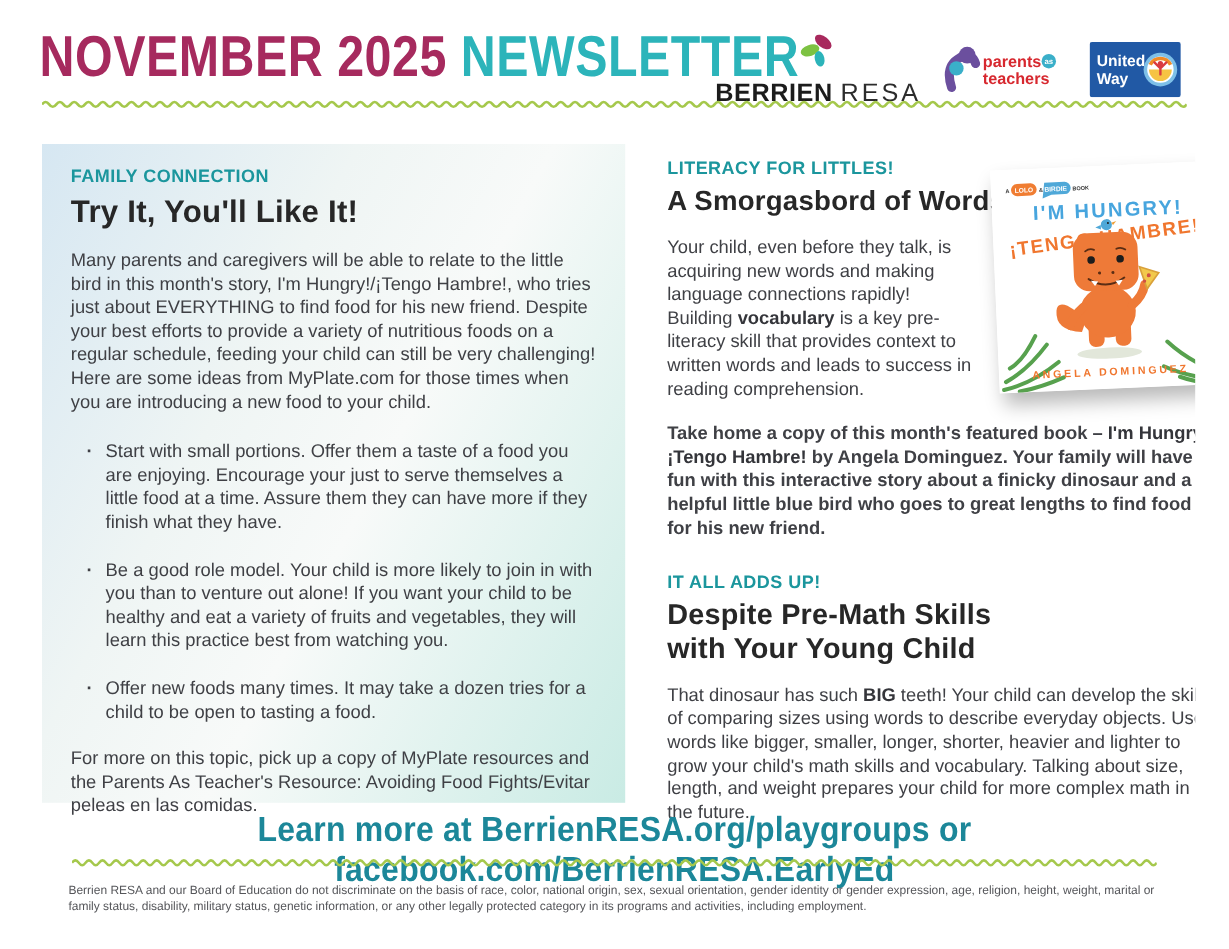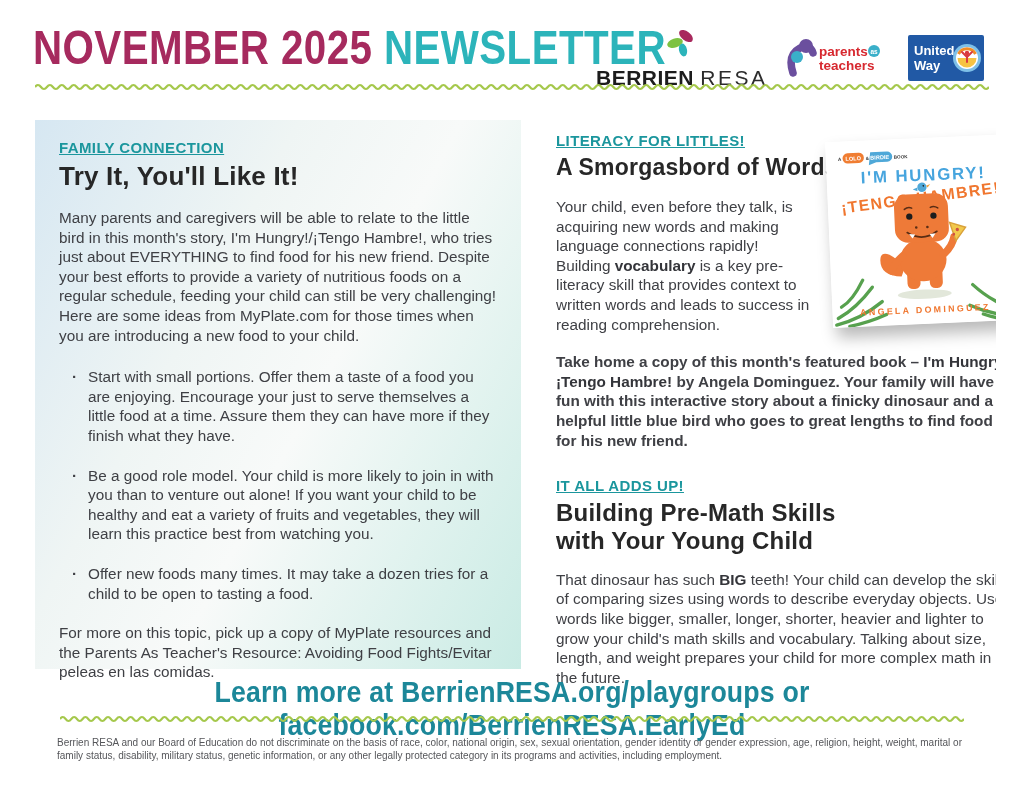--- a/index.html
+++ b/index.html
@@ -24,21 +24,21 @@
   .logo-uw  { width:76px;  height:46px; flex:none; }
 
   
   .wave { position:absolute; height:10px; }
   .wave-top    { left:35px;  top:82px;  width:954px; }
   .wave-bottom { left:60px;  top:714px; width:904px; }
   .wave svg { width:100%; height:100%; display:block; }
   .wave path { fill:none; stroke:#A5C84C; stroke-width:2.2; }
 
   
-  .sec-label { color:#1B969D; font-weight:800; font-size:15px; letter-spacing:.4px;text-decoration:underline; }
+  .sec-label { color:#1B969D; font-weight:800; font-size:15px; letter-spacing:.4px; }
   h2.sec-title { font-size:26px; font-weight:800; color:#272727; margin:5px 0 16px; letter-spacing:.2px; }
   .body-text { font-size:15.3px; line-height:19.6px; color:#3F4045; }
   .body-text b { color:#34353a; }
 
   
   .panel { position:absolute; left:35px; top:120px; width:486px; height:549px;
            padding:19px 24px 0 24px;
            background:linear-gradient(118deg,#D6E7F2 0%, #EFF5F4 34%, #F8FAF9 55%, #C9EBE4 100%); }
   .panel .intro { margin:16px 0 22px; }
   .bullets { list-style:none; margin-left:13px; }
@@ -214,21 +214,21 @@
             <text x="100" y="188" font-size="9.5" font-weight="bold" fill="#F0762E" text-anchor="middle" letter-spacing="2.5" font-family="Liberation Sans, sans-serif">ANGELA DOMINGUEZ</text>
           </svg>
         </div>
       </div>
     </div>
 
     <p class="body-text para2"><span>Take home a copy of this month's featured book – </span><b>I'm Hungry!/¡Tengo Hambre!</b><span> by Angela Dominguez. Your family will have fun with this interactive story about a finicky dinosaur and a helpful little blue bird who goes to great lengths to find food for his new friend.</span></p>
 
     <div class="sec2">
       <div class="sec-label">IT ALL ADDS UP!</div>
-      <h2 class="sec-title"><span>Building Pre-Math Skills</span><br><span>with Your Young Child</span></h2>
+      <h2 class="sec-title"><span>Despite Pre-Math Skills</span><br><span>with Your Young Child</span></h2>
       <p class="body-text"><span>That dinosaur has such </span><b>BIG</b><span> teeth! Your child can develop the skill of comparing sizes using words to describe everyday objects. Use words like bigger, smaller, longer, shorter, heavier and lighter to grow your child's math skills and vocabulary. Talking about size, length, and weight prepares your child for more complex math in the future.</span></p>
     </div>
   </section>
 
   <div class="cta">Learn more at BerrienRESA.org/playgroups or facebook.com/BerrienRESA.EarlyEd</div>
 
   <div class="wave wave-bottom">
     <svg viewBox="0 0 960 10" preserveAspectRatio="none">
         <path class="wave-path" d="M0 5 Q3 1 6 5 T12 5 T18 5 T24 5 T30 5 T36 5 T42 5 T48 5 T54 5 T60 5 T66 5 T72 5 T78 5 T84 5 T90 5 T96 5 T102 5 T108 5 T114 5 T120 5 T126 5 T132 5 T138 5 T144 5 T150 5 T156 5 T162 5 T168 5 T174 5 T180 5 T186 5 T192 5 T198 5 T204 5 T210 5 T216 5 T222 5 T228 5 T234 5 T240 5 T246 5 T252 5 T258 5 T264 5 T270 5 T276 5 T282 5 T288 5 T294 5 T300 5 T306 5 T312 5 T318 5 T324 5 T330 5 T336 5 T342 5 T348 5 T354 5 T360 5 T366 5 T372 5 T378 5 T384 5 T390 5 T396 5 T402 5 T408 5 T414 5 T420 5 T426 5 T432 5 T438 5 T444 5 T450 5 T456 5 T462 5 T468 5 T474 5 T480 5 T486 5 T492 5 T498 5 T504 5 T510 5 T516 5 T522 5 T528 5 T534 5 T540 5 T546 5 T552 5 T558 5 T564 5 T570 5 T576 5 T582 5 T588 5 T594 5 T600 5 T606 5 T612 5 T618 5 T624 5 T630 5 T636 5 T642 5 T648 5 T654 5 T660 5 T666 5 T672 5 T678 5 T684 5 T690 5 T696 5 T702 5 T708 5 T714 5 T720 5 T726 5 T732 5 T738 5 T744 5 T750 5 T756 5 T762 5 T768 5 T774 5 T780 5 T786 5 T792 5 T798 5 T804 5 T810 5 T816 5 T822 5 T828 5 T834 5 T840 5 T846 5 T852 5 T858 5 T864 5 T870 5 T876 5 T882 5 T888 5 T894 5 T900 5 T906 5 T912 5 T918 5 T924 5 T930 5 T936 5 T942 5 T948 5 T954 5 T960 5"></path>
       </svg>

